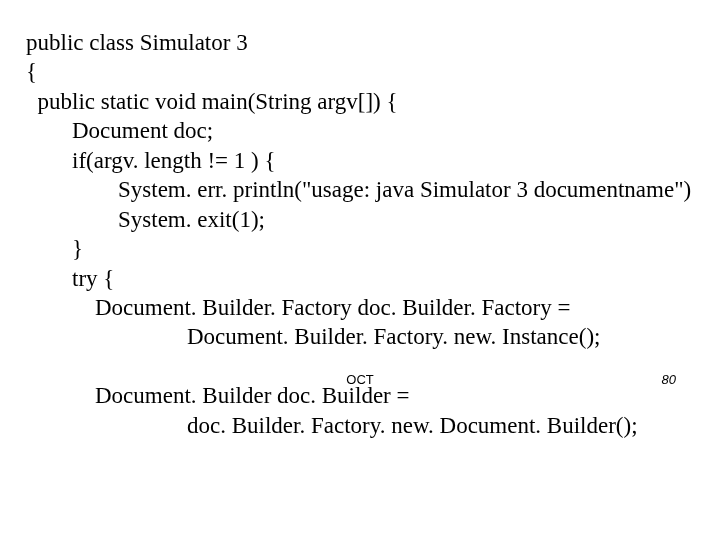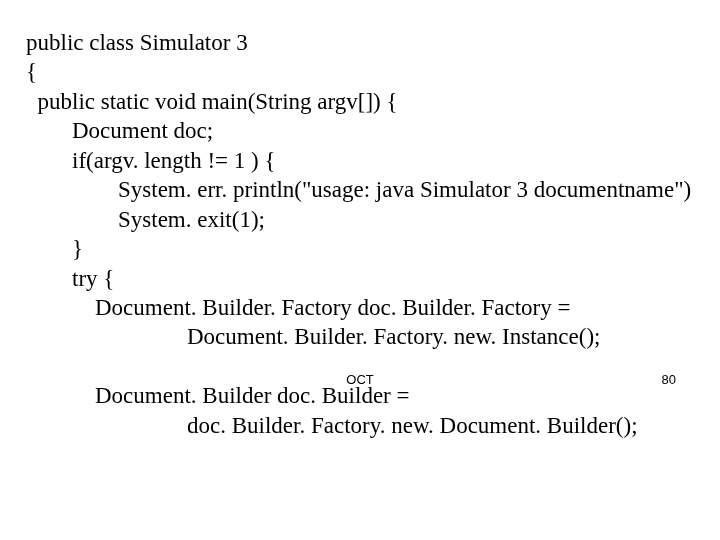--- a/index.html
+++ b/index.html
@@ -37,20 +37,21 @@
     color: #000;
   }
   .footer-center {
     position: absolute;
     left: 50%;
     transform: translateX(-50%);
   }
   .footer-right {
     position: absolute;
     right: 44px;
+    font-style: italic;
   }
 </style>
 </head>
 <body>
 
 <div class="slide">
   <div class="code-block"><span>public class Simulator 3</span>
 <span>{</span>
 <span>  public static void main(String argv[]) {</span>
 <span>        Document doc;</span>

